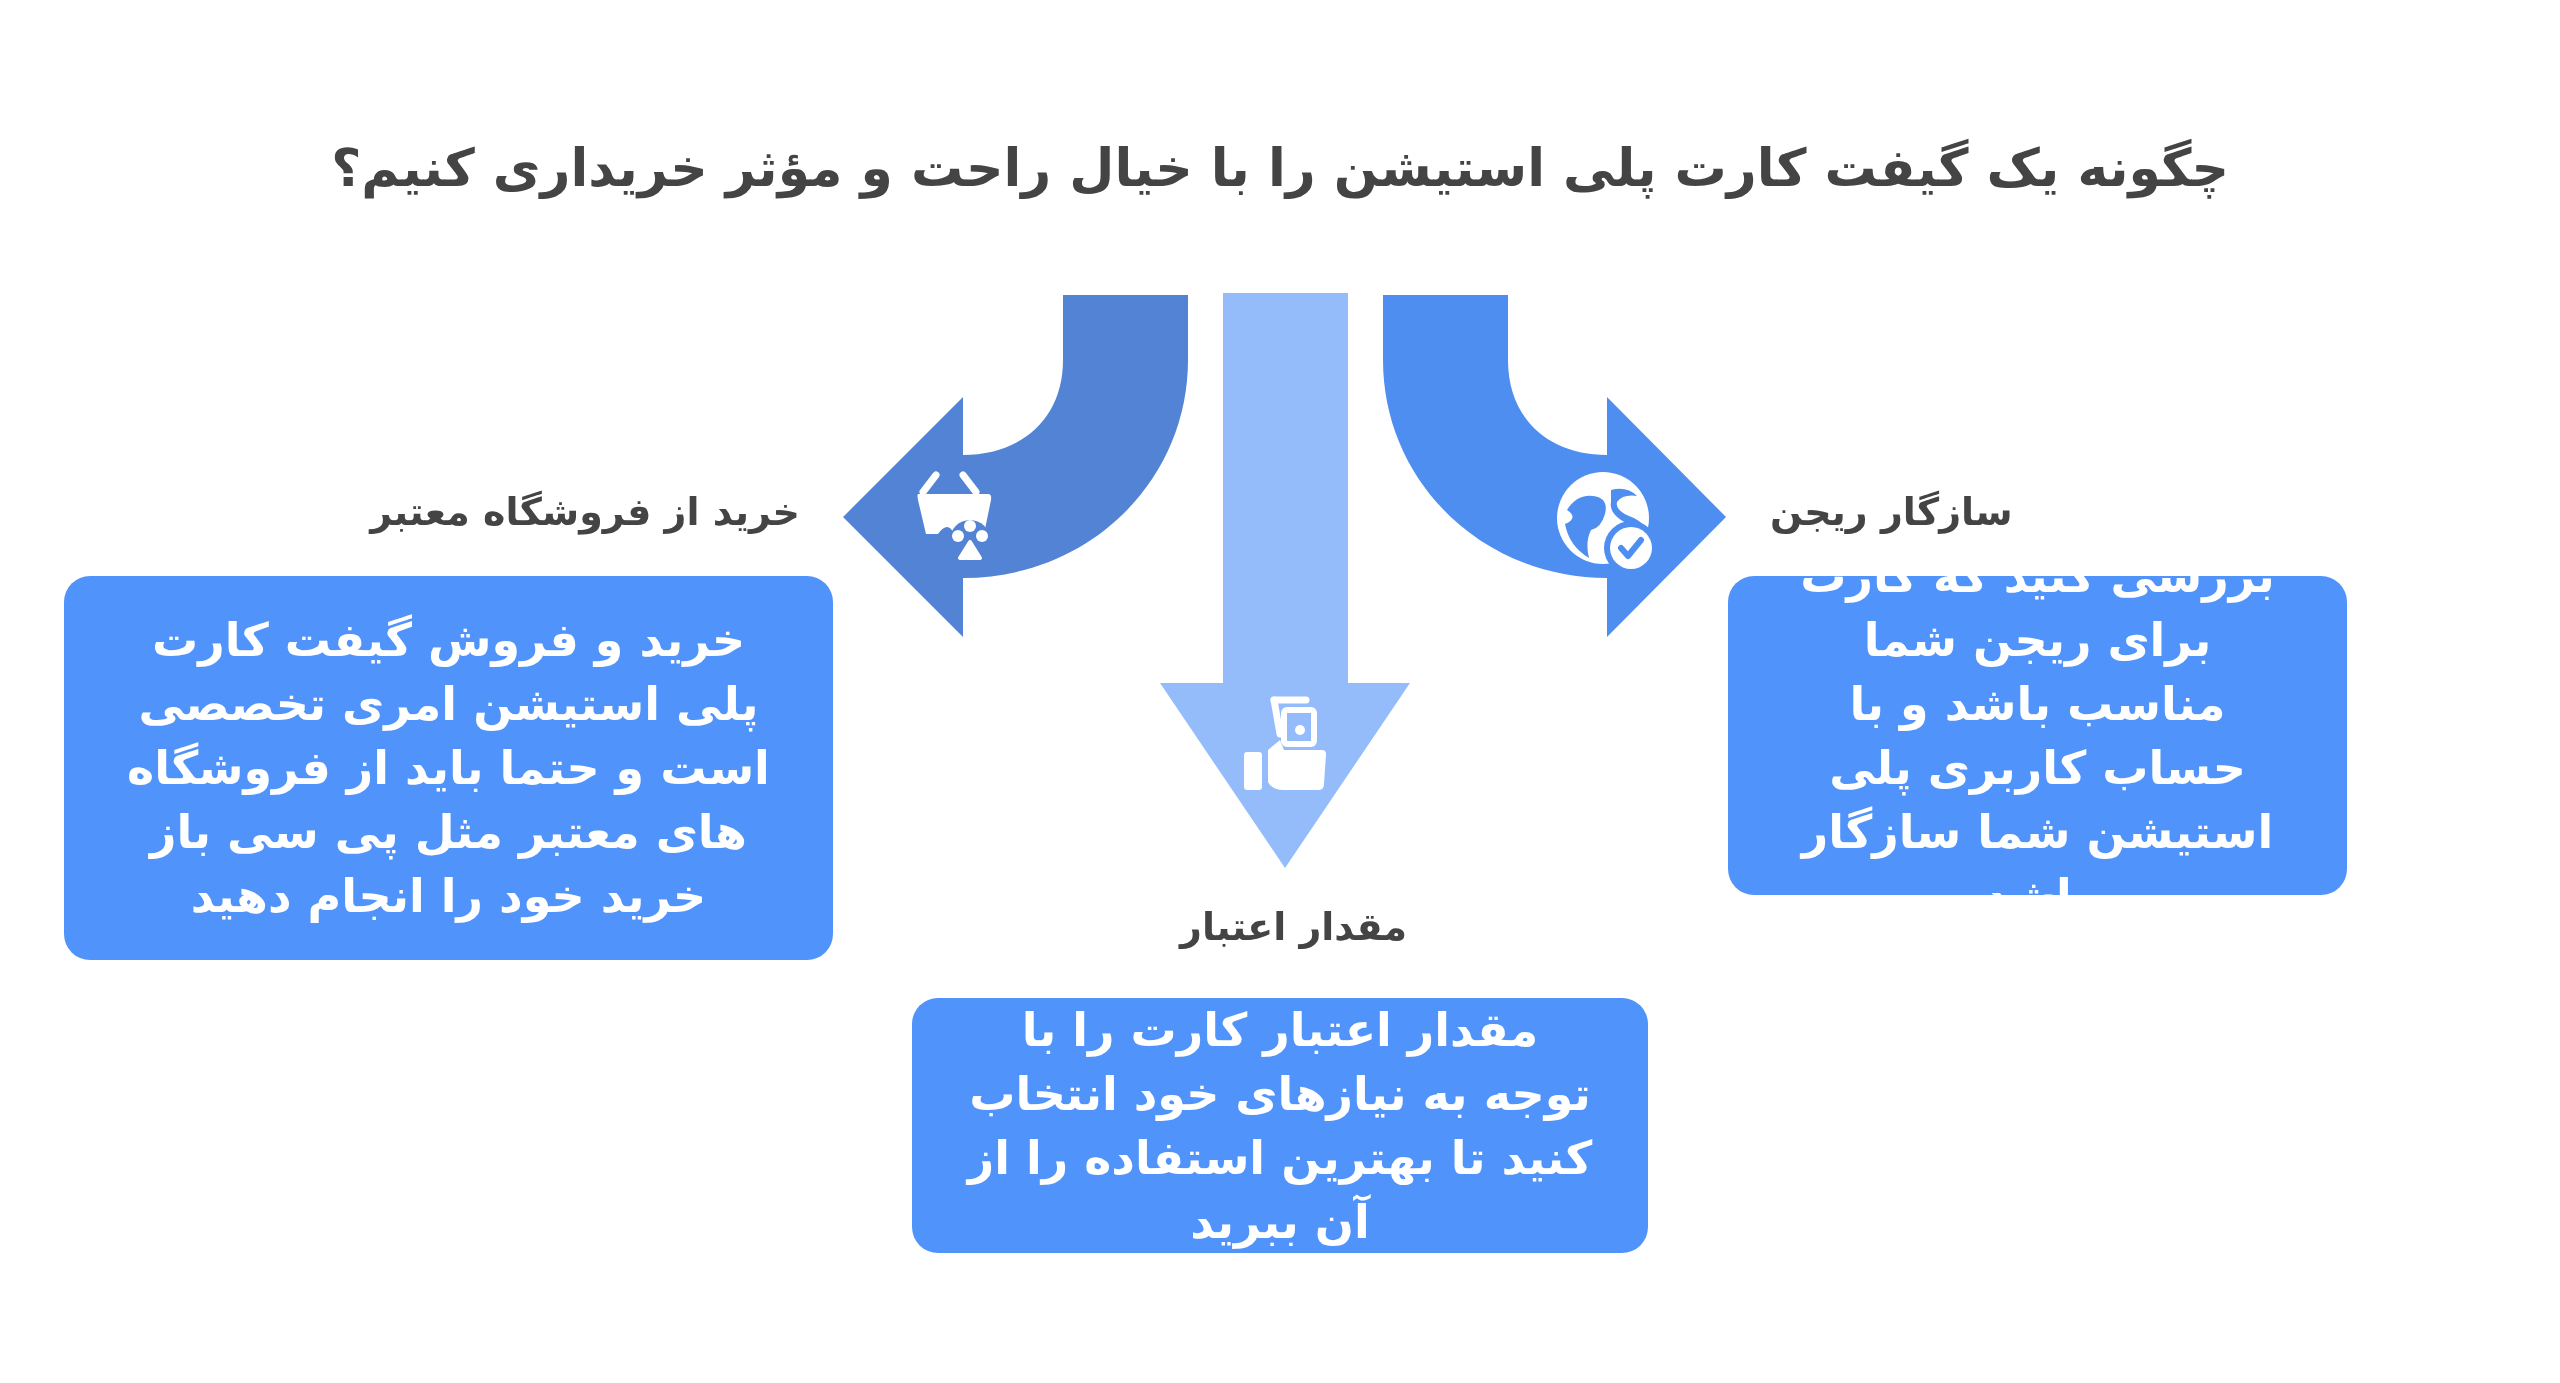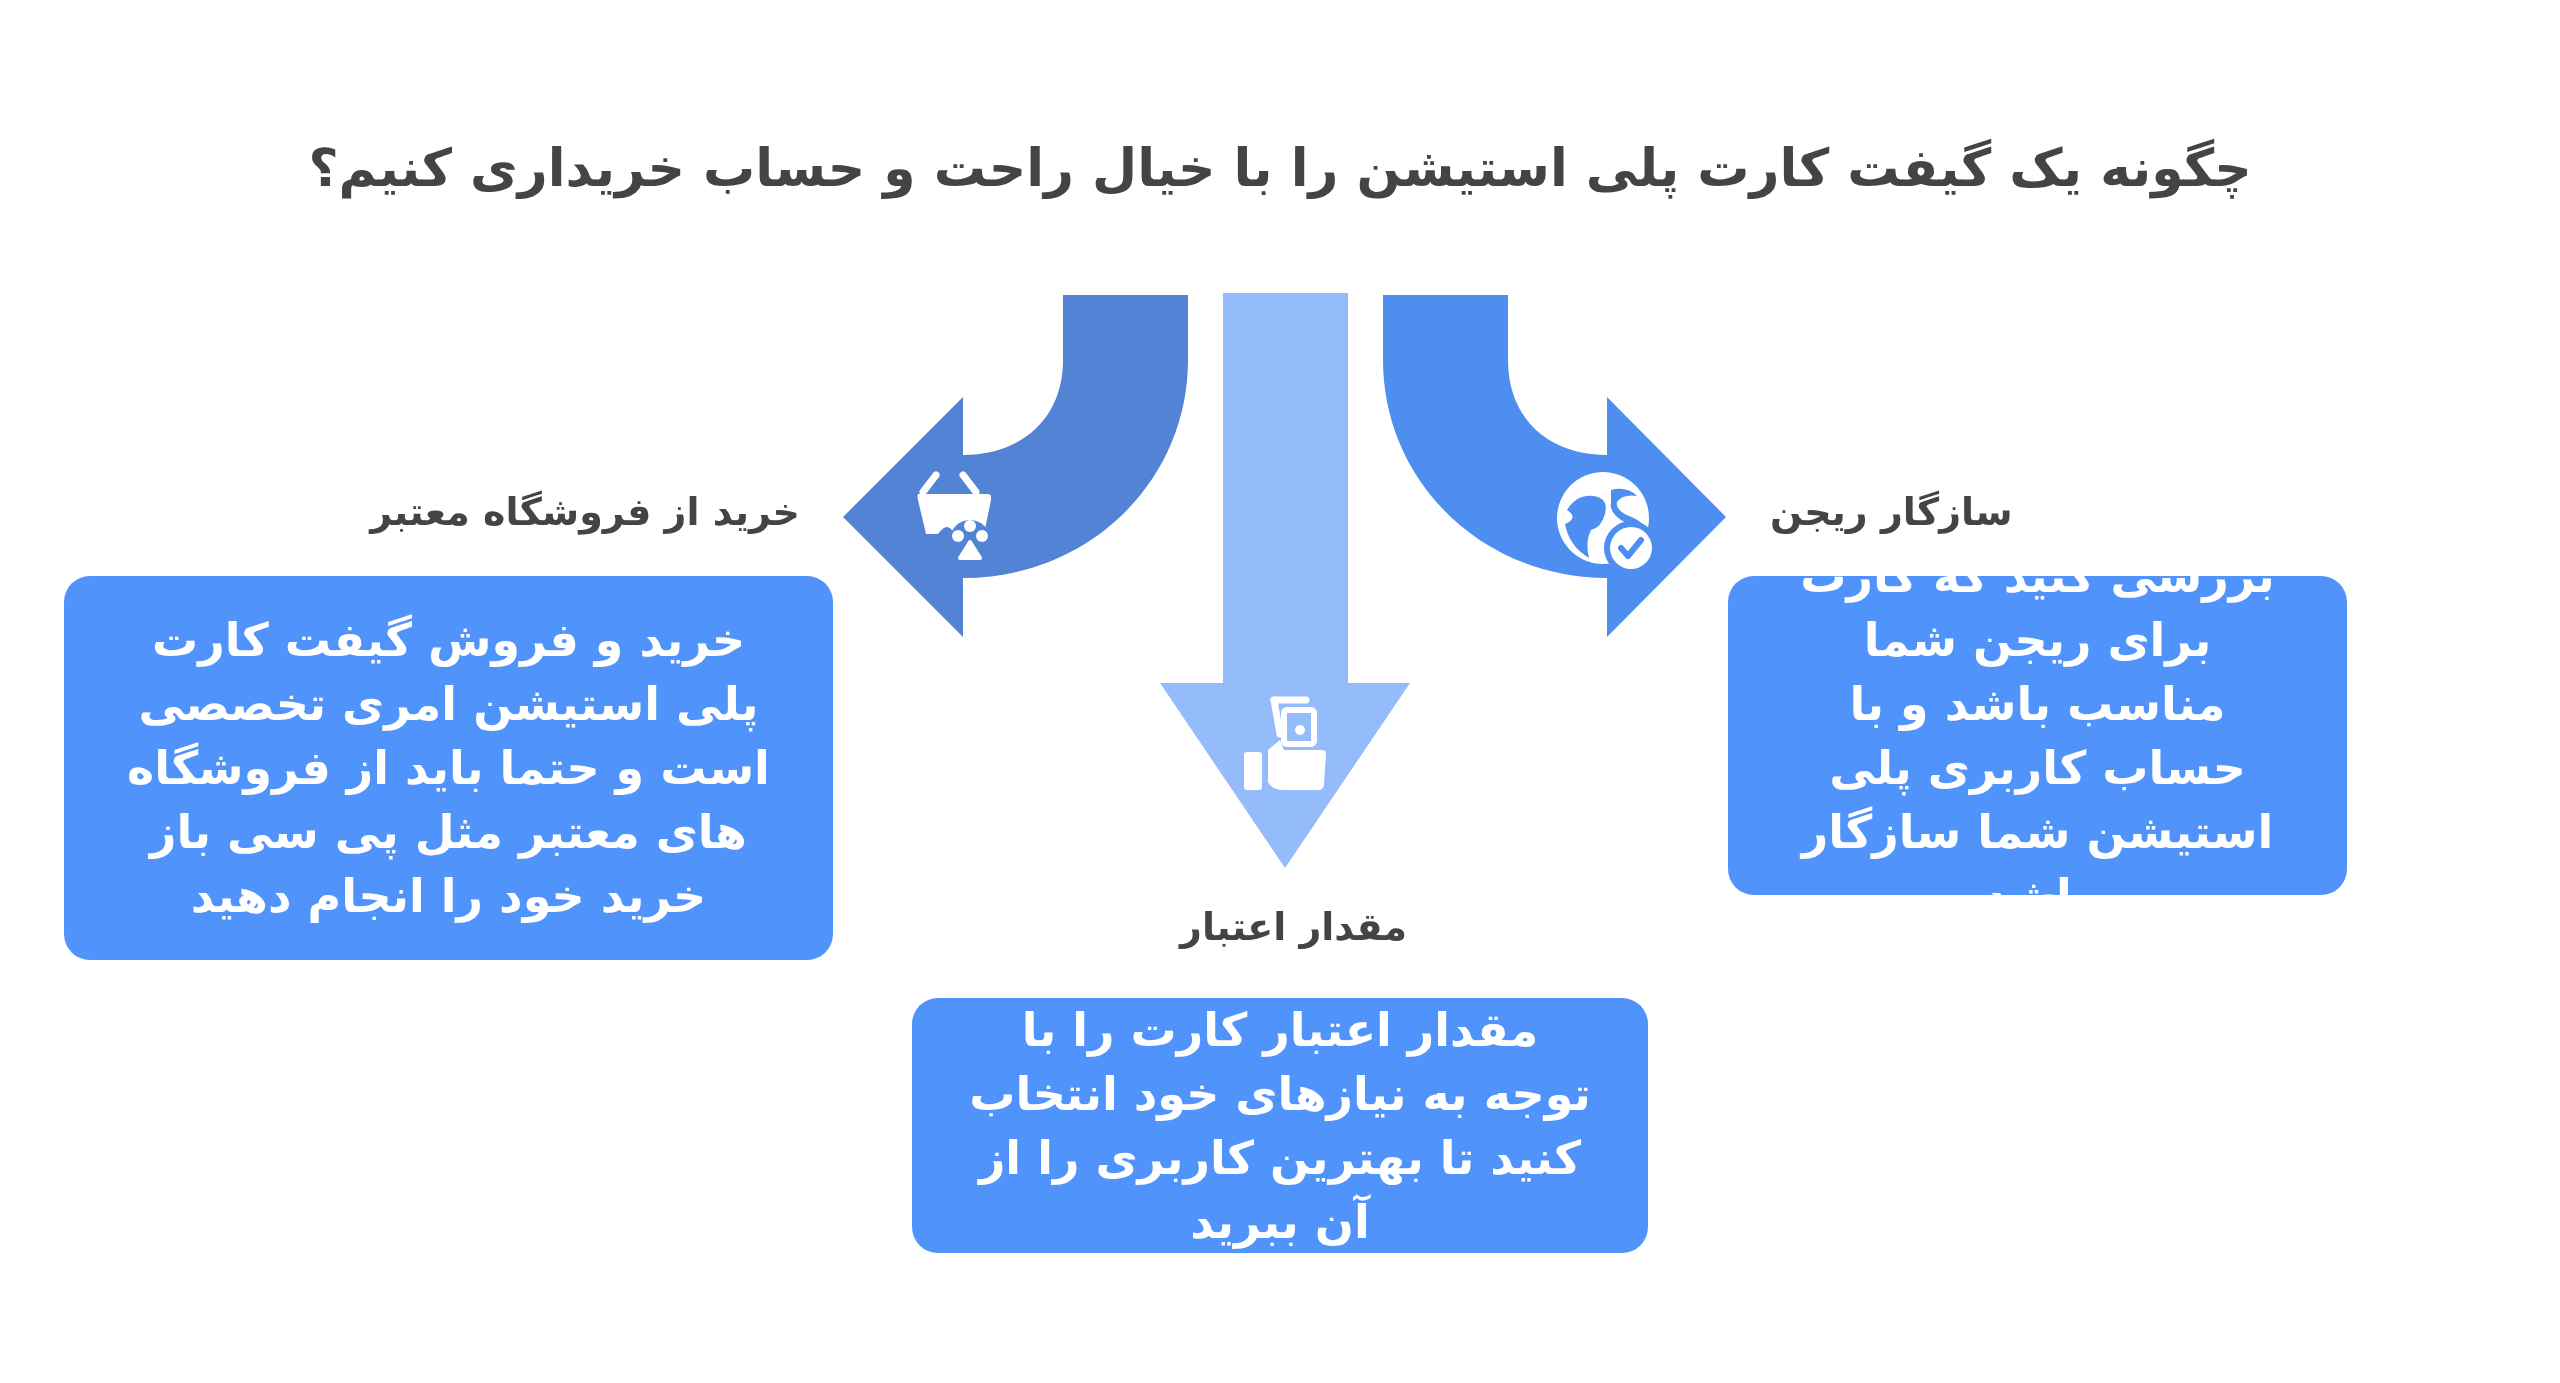--- a/index.html
+++ b/index.html
@@ -10,21 +10,21 @@
   .diagram { position: absolute; left: 0; top: 0; width: 2560px; height: 1383px; }
   .label { position: absolute; direction: rtl; font-size: 38px; font-weight: bold; color: #444444;
            white-space: nowrap; }
   .box { position: absolute; background: #5093FA; border-radius: 26px; color: #ffffff;
          direction: rtl; text-align: center; font-size: 46px; font-weight: bold; line-height: 64px;
          display: flex; align-items: center; justify-content: center; box-sizing: border-box; padding: 24px 40px; }
 </style>
 </head>
 <body>
 
-<div class="title">چگونه یک گیفت کارت پلی استیشن را با خیال راحت و حساب خریداری کنیم؟</div>
+<div class="title">چگونه یک گیفت کارت پلی استیشن را با خیال راحت و مؤثر خریداری کنیم؟</div>
 
 <svg class="diagram" width="2560" height="1383" viewBox="0 0 2560 1383">
 
   <g>
     <path d="M1063 295 L1188 295 L1188 360
              C1188 480 1090 578 963 578
              L963 637 L843 517 L963 397 L963 455
              C1020 455 1063 420 1063 360 Z" fill="#5283D4"></path>
   </g>
 
@@ -69,19 +69,19 @@
   </g>
 </svg>
 
 <div class="label" style="right:1760px; top:490px;">خرید از فروشگاه معتبر</div>
 <div class="box" style="left:64px; top:576px; width:769px; height:384px;">
   <span>خرید و فروش گیفت کارت پلی استیشن امری تخصصی است و حتما باید از فروشگاه های معتبر مثل پی سی باز خرید خود را انجام دهید</span>
 </div>
 
 <div class="label" style="left:1180px; top:905px;">مقدار اعتبار</div>
 <div class="box" style="left:912px; top:998px; width:736px; height:255px; padding: 20px 50px;">
-  <span>مقدار اعتبار کارت را با توجه به نیازهای خود انتخاب کنید تا بهترین کاربری را از آن ببرید</span>
+  <span>مقدار اعتبار کارت را با توجه به نیازهای خود انتخاب کنید تا بهترین استفاده را از آن ببرید</span>
 </div>
 
 <div class="label" style="left:1770px; top:490px;">سازگار ریجن</div>
 <div class="box" style="left:1728px; top:576px; width:619px; height:319px; padding: 20px 50px;">
   <span>بررسی کنید که کارت برای ریجن شما مناسب باشد و با حساب کاربری پلی استیشن شما سازگار باشد</span>
 </div>
 
 </body></html>

